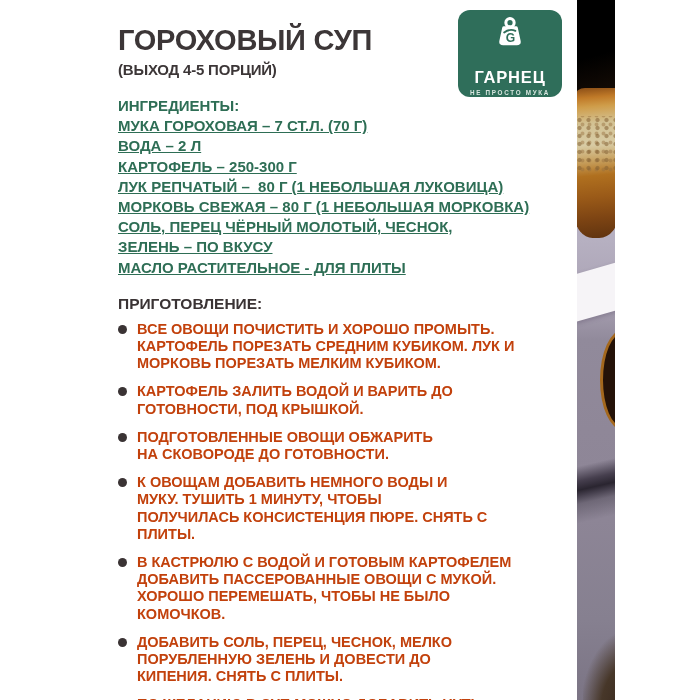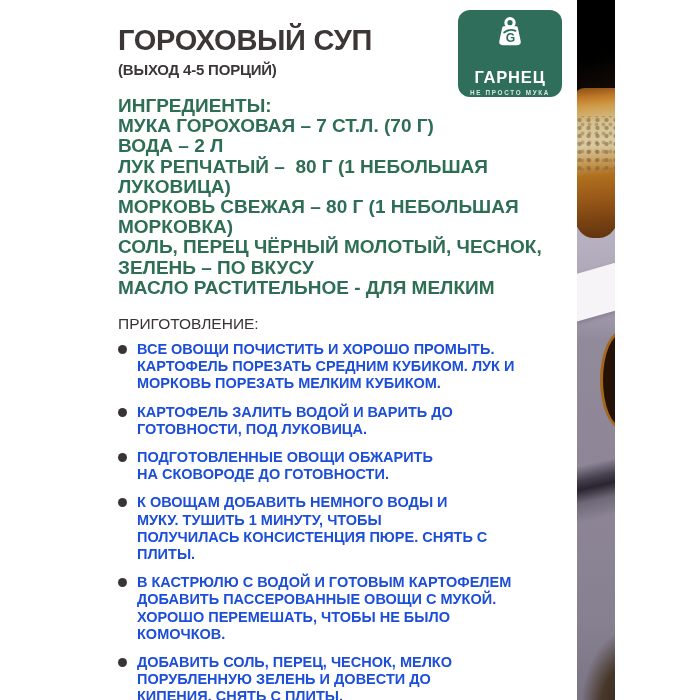--- a/index.html
+++ b/index.html
@@ -32,41 +32,41 @@
   .subtitle {
     margin: 1px 0 0 0;
     font-size: 15px; line-height: 24px;
     font-weight: bold; letter-spacing: -0.2px;
     color: #3c3637;
   }
   .ingredients {
     margin-top: 14px;
     color: #2e6e55;
     font-weight: bold;
-    font-size: 19px; line-height: 20.2px;
+    font-size: 15px; line-height: 20.2px;
   }
   .ing-heading { white-space: pre-wrap; }
-  .ing-line { white-space: pre-wrap; }
+  .ing-line { white-space: pre-wrap; text-decoration: underline; }
   .prep-heading {
     margin-top: 16px;
     font-size: 15.5px; line-height: 20px;
-    font-weight: normal;
+    font-weight: bold;
     color: #3a3334;
   }
   ul.steps {
     list-style: none;
     margin: 7px 0 0 0; padding: 0;
   }
   ul.steps li {
     position: relative;
     padding-left: 19px;
     margin-bottom: 11px;
     font-size: 14.5px; line-height: 17.2px;
     font-weight: bold;
-    color: #1d4ed8;
+    color: #c2410c;
     max-width: 440px;
   }
   ul.steps li:nth-child(1) { max-width: 420px; }
   ul.steps li:nth-child(3) { max-width: 330px; }
   ul.steps li:nth-child(4) { max-width: 370px; }
   ul.steps li:nth-child(5) { max-width: 400px; }
   ul.steps li:nth-child(6) { max-width: 345px; }
   ul.steps li:nth-child(7) { max-width: 400px; }
   .bullet {
     position: absolute;
@@ -172,37 +172,38 @@
 <div class="page">
 
   <div class="content">
     <h1 class="title">ГОРОХОВЫЙ СУП</h1>
     <h2 class="subtitle">(ВЫХОД 4-5 ПОРЦИЙ)</h2>
 
     <div class="ingredients">
       <div class="ing-heading">ИНГРЕДИЕНТЫ:</div>
       <div class="ing-line">МУКА ГОРОХОВАЯ – 7 СТ.Л. (70 Г)</div>
       <div class="ing-line">ВОДА – 2 Л</div>
+      <div class="ing-line">КАРТОФЕЛЬ – 250-300 Г</div>
       <div class="ing-line">ЛУК РЕПЧАТЫЙ –  80 Г (1 НЕБОЛЬШАЯ ЛУКОВИЦА)</div>
       <div class="ing-line">МОРКОВЬ СВЕЖАЯ – 80 Г (1 НЕБОЛЬШАЯ МОРКОВКА)</div>
       <div class="ing-line">СОЛЬ, ПЕРЕЦ ЧЁРНЫЙ МОЛОТЫЙ, ЧЕСНОК,</div>
       <div class="ing-line">ЗЕЛЕНЬ – ПО ВКУСУ</div>
-      <div class="ing-line">МАСЛО РАСТИТЕЛЬНОЕ - ДЛЯ МЕЛКИМ</div>
+      <div class="ing-line">МАСЛО РАСТИТЕЛЬНОЕ - ДЛЯ ПЛИТЫ</div>
     </div>
 
     <div class="prep-heading">ПРИГОТОВЛЕНИЕ:</div>
 
     <ul class="steps">
       <li>
         <span class="bullet"></span>
         <span>ВСЕ ОВОЩИ ПОЧИСТИТЬ И ХОРОШО ПРОМЫТЬ. КАРТОФЕЛЬ ПОРЕЗАТЬ СРЕДНИМ КУБИКОМ. ЛУК И МОРКОВЬ ПОРЕЗАТЬ МЕЛКИМ КУБИКОМ.</span>
       </li>
       <li>
         <span class="bullet"></span>
-        <span>КАРТОФЕЛЬ ЗАЛИТЬ ВОДОЙ И ВАРИТЬ ДО ГОТОВНОСТИ, ПОД ЛУКОВИЦА.</span>
+        <span>КАРТОФЕЛЬ ЗАЛИТЬ ВОДОЙ И ВАРИТЬ ДО ГОТОВНОСТИ, ПОД КРЫШКОЙ.</span>
       </li>
       <li>
         <span class="bullet"></span>
         <span>ПОДГОТОВЛЕННЫЕ ОВОЩИ ОБЖАРИТЬ НА СКОВОРОДЕ ДО ГОТОВНОСТИ.</span>
       </li>
       <li>
         <span class="bullet"></span>
         <span>К ОВОЩАМ ДОБАВИТЬ НЕМНОГО ВОДЫ И МУКУ. ТУШИТЬ 1 МИНУТУ, ЧТОБЫ ПОЛУЧИЛАСЬ КОНСИСТЕНЦИЯ ПЮРЕ. СНЯТЬ С ПЛИТЫ.</span>
       </li>
       <li>

